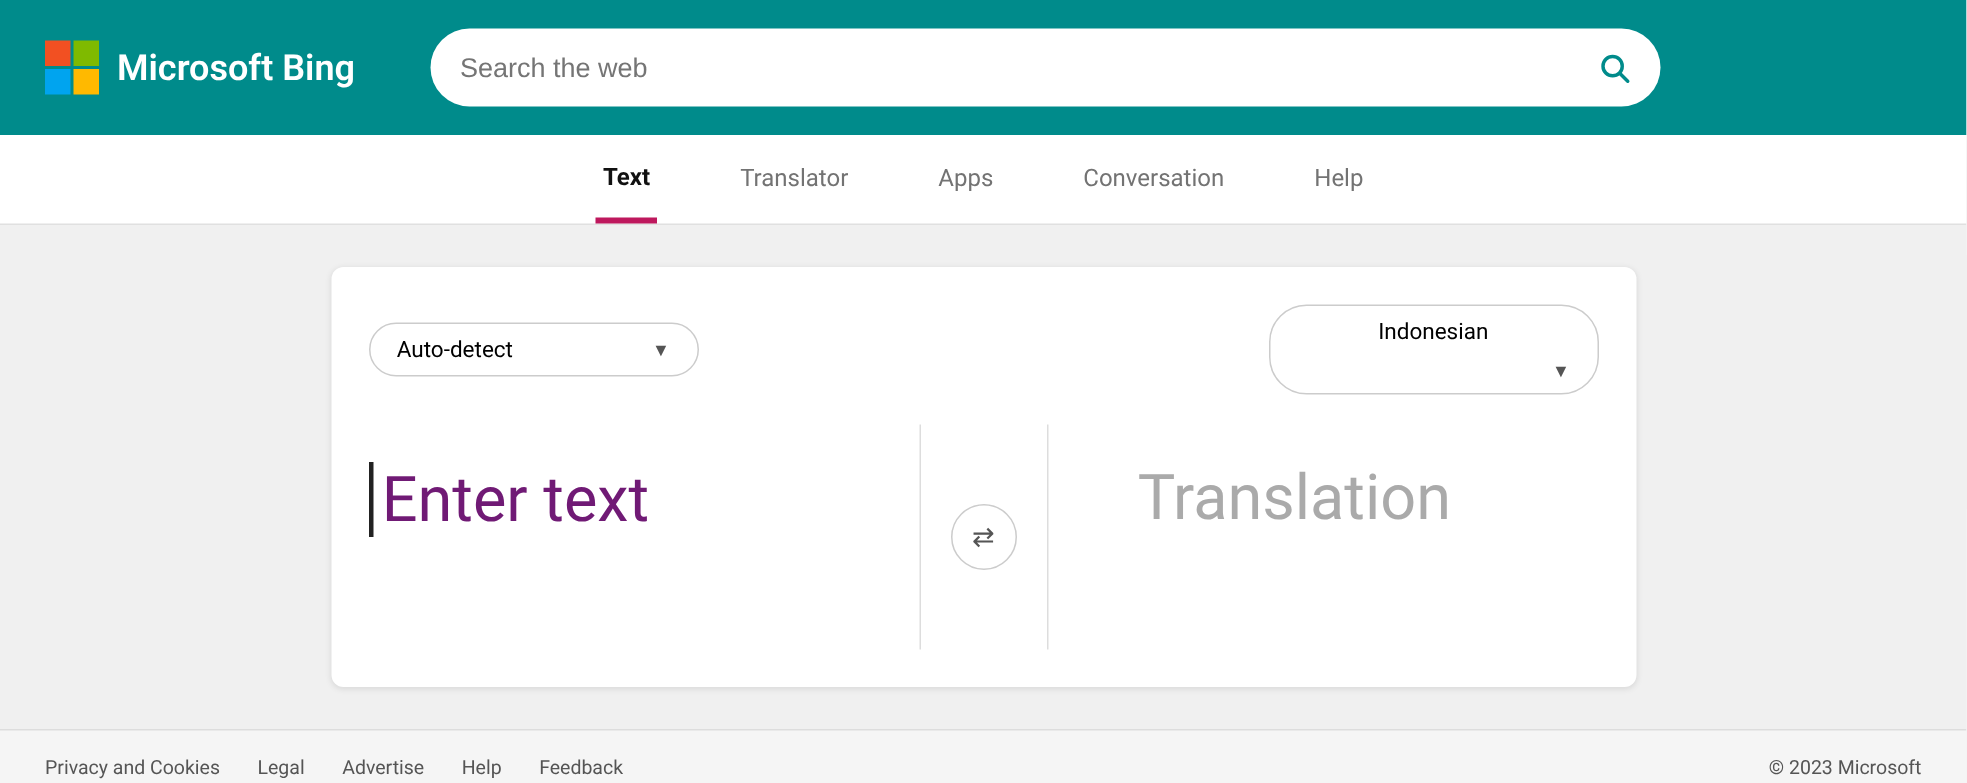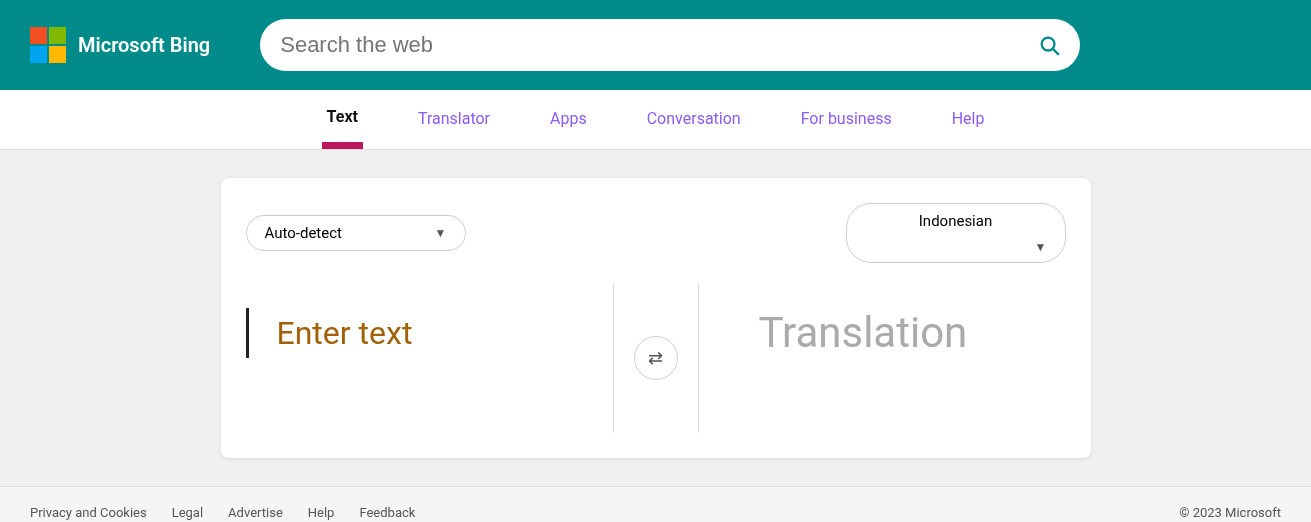--- a/index.html
+++ b/index.html
@@ -25,21 +25,21 @@
       align-items: center;
       padding: 0 30px;
       gap: 30px;
     }
 
     .brand {
       display: flex;
       align-items: center;
       gap: 12px;
       color: white;
-      font-size: 20px;
+      font-size: 24px;
       font-weight: 600;
       white-space: nowrap;
     }
 
     .ms-logo {
       width: 36px;
       height: 36px;
       display: grid;
       grid-template-columns: 1fr 1fr;
       grid-template-rows: 1fr 1fr;
@@ -61,21 +61,21 @@
       align-items: center;
       padding: 0 20px;
       gap: 10px;
       margin-left: 20px;
     }
 
     .search-input {
       flex: 1;
       border: none;
       outline: none;
-      font-size: 22px;
+      font-size: 18px;
       color: #333;
       background: transparent;
     }
 
     .search-icon-btn {
       background: none;
       border: none;
       cursor: pointer;
       color: #008b8b;
       display: flex;
@@ -88,34 +88,34 @@
       height: 60px;
       display: flex;
       align-items: center;
       justify-content: center;
       gap: 50px;
       border-bottom: 1px solid #e0e0e0;
     }
 
     .nav-item {
       font-size: 16px;
-      color: #8b5cf6;
+      color: #737373;
       cursor: pointer;
       padding: 0 5px;
       height: 100%;
       display: flex;
       align-items: center;
       border-bottom: 3px solid transparent;
       text-decoration: none;
     }
 
     .nav-item.active {
       font-weight: 700;
       color: #111;
-      border-bottom: 7px solid #be185d;
+      border-bottom: 4px solid #be185d;
     }
 
     
     .main {
       flex: 1;
       background: #f0f0f0;
       padding: 28px 20px;
       display: flex;
       justify-content: center;
     }
@@ -182,26 +182,25 @@
     .text-cursor {
       width: 3px;
       height: 50px;
       background: #222;
       display: inline-block;
       vertical-align: middle;
       margin-right: 6px;
     }
 
     .enter-text {
-      font-size: 32px;
-      color: #a16207;
+      font-size: 42px;
+      color: #701a75;
       display: flex;
       align-items: center;
       padding-top: 10px;
-      gap: 22px;
     }
 
     .translation-text {
       font-size: 42px;
       color: #aaa;
       padding-top: 10px;
       margin-left: 40px;
     }
 
     .swap-btn {
@@ -278,21 +277,20 @@
       </svg>
     </button>
   </div>
 </header>
 
 <nav class="nav">
   <a class="nav-item active">Text</a>
   <a class="nav-item">Translator</a>
   <a class="nav-item">Apps</a>
   <a class="nav-item">Conversation</a>
-  <a class="nav-item">For business</a>
   <a class="nav-item">Help</a>
 </nav>
 
 <main class="main">
   <div class="translator-container">
 
     <div class="lang-selectors">
       <div class="lang-dropdown lang-dropdown-left">
         <span>Auto-detect</span>
         <span class="chevron">▼</span>

